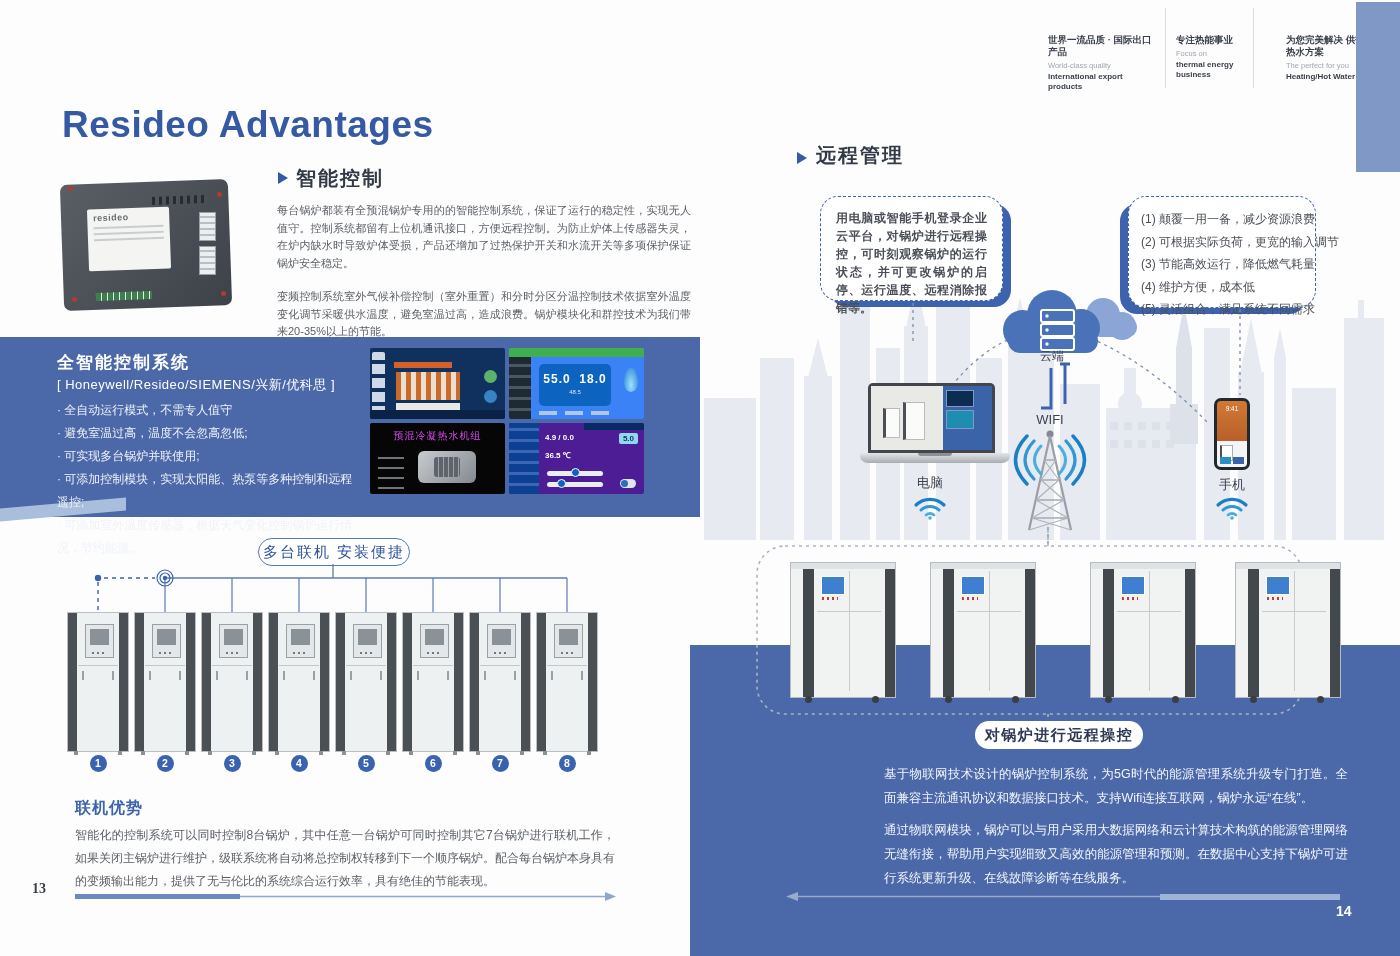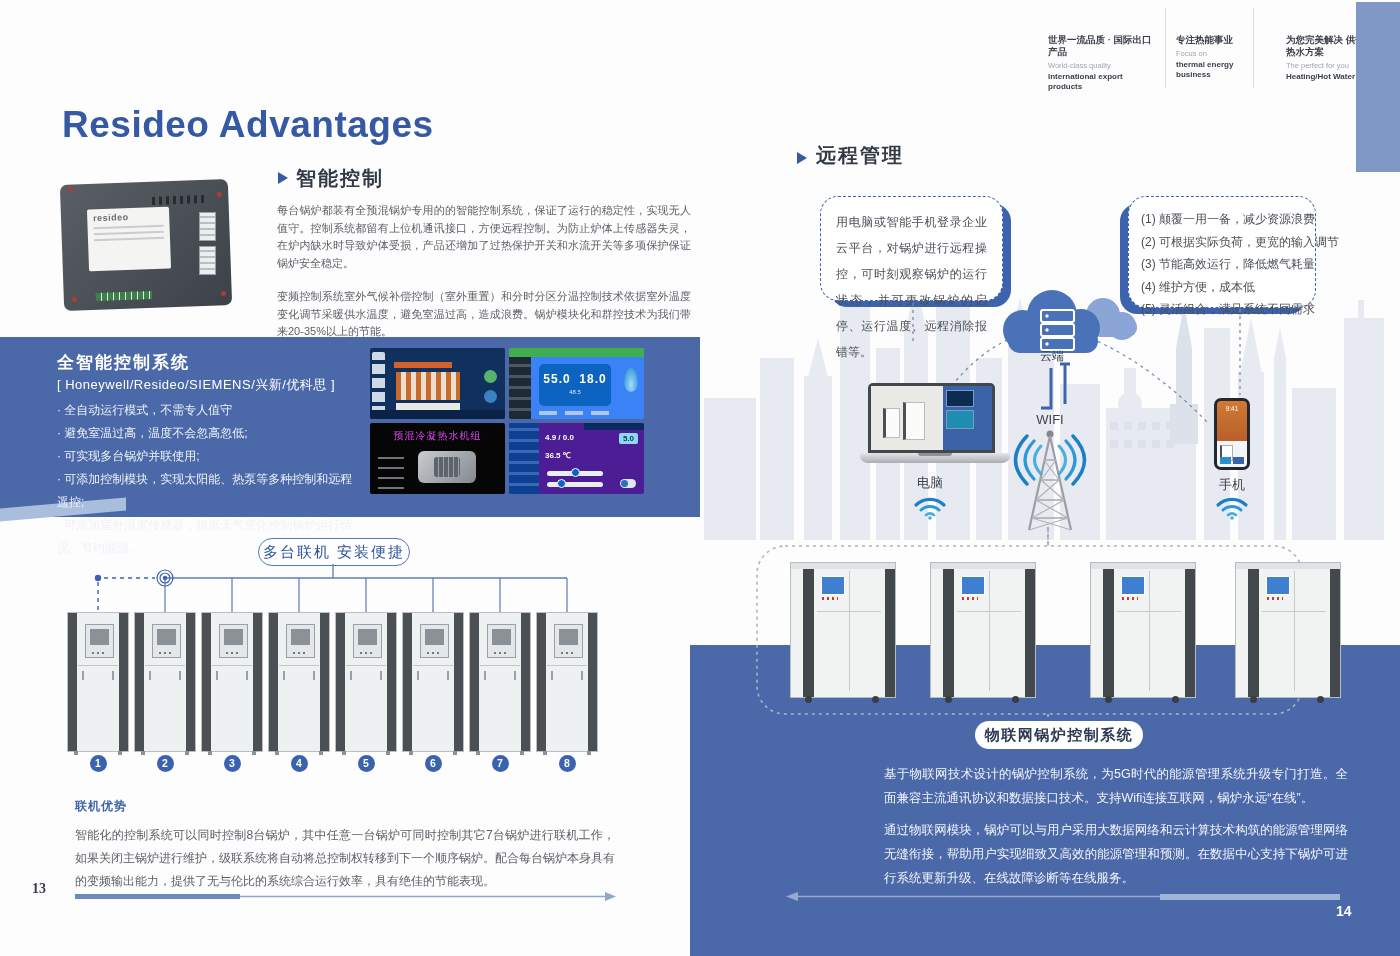--- a/index.html
+++ b/index.html
@@ -94,29 +94,29 @@
   .bs .div{position:absolute;left:10px;right:10px;top:52px;border-top:1px solid #c3c8cb;}
   .bs .h1,.bs .h2{position:absolute;top:58px;width:2px;height:9px;background:#9aa0a4;}
   .bs .h1{left:14px;} .bs .h2{right:14px;}
   .bs .f1,.bs .f2{position:absolute;bottom:-4px;width:4px;height:4px;background:#8b9297;}
   .bs .f1{left:6px;} .bs .f2{right:6px;}
   .num-row{left:67px;top:755px;width:531px;display:flex;gap:5px;}
   .num-cell{width:62px;display:flex;justify-content:center;}
   .numc{width:17px;height:17px;border-radius:50%;background:#3a62ae;color:#fff;font-size:10.5px;font-weight:bold;
         text-align:center;line-height:17px;}
   
-  .cascade-title{left:75px;top:798px;font-size:12px;font-weight:bold;color:#3c64ae;letter-spacing:1px;}
+  .cascade-title{left:75px;top:798px;font-size:16px;font-weight:bold;color:#3c64ae;letter-spacing:1px;}
   .cascade-text{left:75px;top:824px;width:540px;font-size:12px;line-height:23px;}
   .pagenum{font-size:14px;font-weight:bold;color:#3a3f46;}
   
   .rp-heading{left:816px;top:142px;}
   .bubble{background:#fff;border:1.6px dashed #3e63ae;border-radius:18px;box-sizing:border-box;
           font-size:12px;color:#4a4f57;}
-  .bubble-l{left:820px;top:196px;width:183px;height:105px;padding:12px 15px;line-height:26px;text-align:justify;
-          box-shadow:9px 7px 0 -1px #3e63ae;word-break:break-all;}
+  .bubble-l{left:820px;top:196px;width:183px;height:105px;padding:12px 15px;line-height:18px;text-align:justify;
+          box-shadow:9px 7px 0 -1px #3e63ae;word-break:break-all;font-weight:bold;}
   .bubble-r{left:1128px;top:196px;width:188px;height:112px;padding:11px 12px;line-height:22.5px;
           box-shadow:-9px 7px 0 -1px #3e63ae;white-space:nowrap;}
   .net-label{font-size:12px;color:#3c4250;text-align:center;}
   
   .laptop{left:860px;top:383px;width:150px;}
   .lt-screen{margin-left:8px;width:127px;height:70px;background:#43474d;border-radius:5px 5px 0 0;padding:3px;box-sizing:border-box;}
   .lt-ph{display:flex;height:100%;}
   .lt-photo{flex:1.45;background:#e9e9e6;position:relative;}
   .lt-photo .cab{position:absolute;background:#fbfbfa;border:1px solid #b7bcc0;border-left:3px solid #4b5054;}
   .lt-blue{flex:1;background:#3b63a8;position:relative;}
@@ -550,21 +550,21 @@
     </div>
   <div class="abs br" style="left:1235px;top:562px;">
       <div class="scrn"></div>
       <div class="dots"></div>
       <div class="seam"></div>
       <div class="div"></div>
       <div class="w1"></div>
       <div class="w2"></div>
     </div>
 
-  <div class="abs pill2">物联网锅炉控制系统</div>
+  <div class="abs pill2">对锅炉进行远程操控</div>
   <div class="abs iot-text" style="left:884px;top:762px;">基于物联网技术设计的锅炉控制系统，为5G时代的能源管理系统升级专门打造。全面兼容主流通讯协议和数据接口技术。支持Wifi连接互联网，锅炉永远“在线”。</div>
   <div class="abs iot-text" style="left:884px;top:818px;">通过物联网模块，锅炉可以与用户采用大数据网络和云计算技术构筑的能源管理网络无缝衔接，帮助用户实现细致又高效的能源管理和预测。在数据中心支持下锅炉可进行系统更新升级、在线故障诊断等在线服务。</div>
 
   <svg class="abs" style="left:770px;top:890px;" width="590" height="16">
     <path d="M28 6.5 H390" stroke="#98abce" stroke-width="1.4"></path>
     <path d="M28 2 L16 6.5 L28 11 Z" fill="#98abce"></path>
     <rect x="390" y="4" width="180" height="6" fill="#9db3d8"></rect>
   </svg>
   <div class="abs pagenum-w" style="left:1336px;top:903px;">14</div>
 

